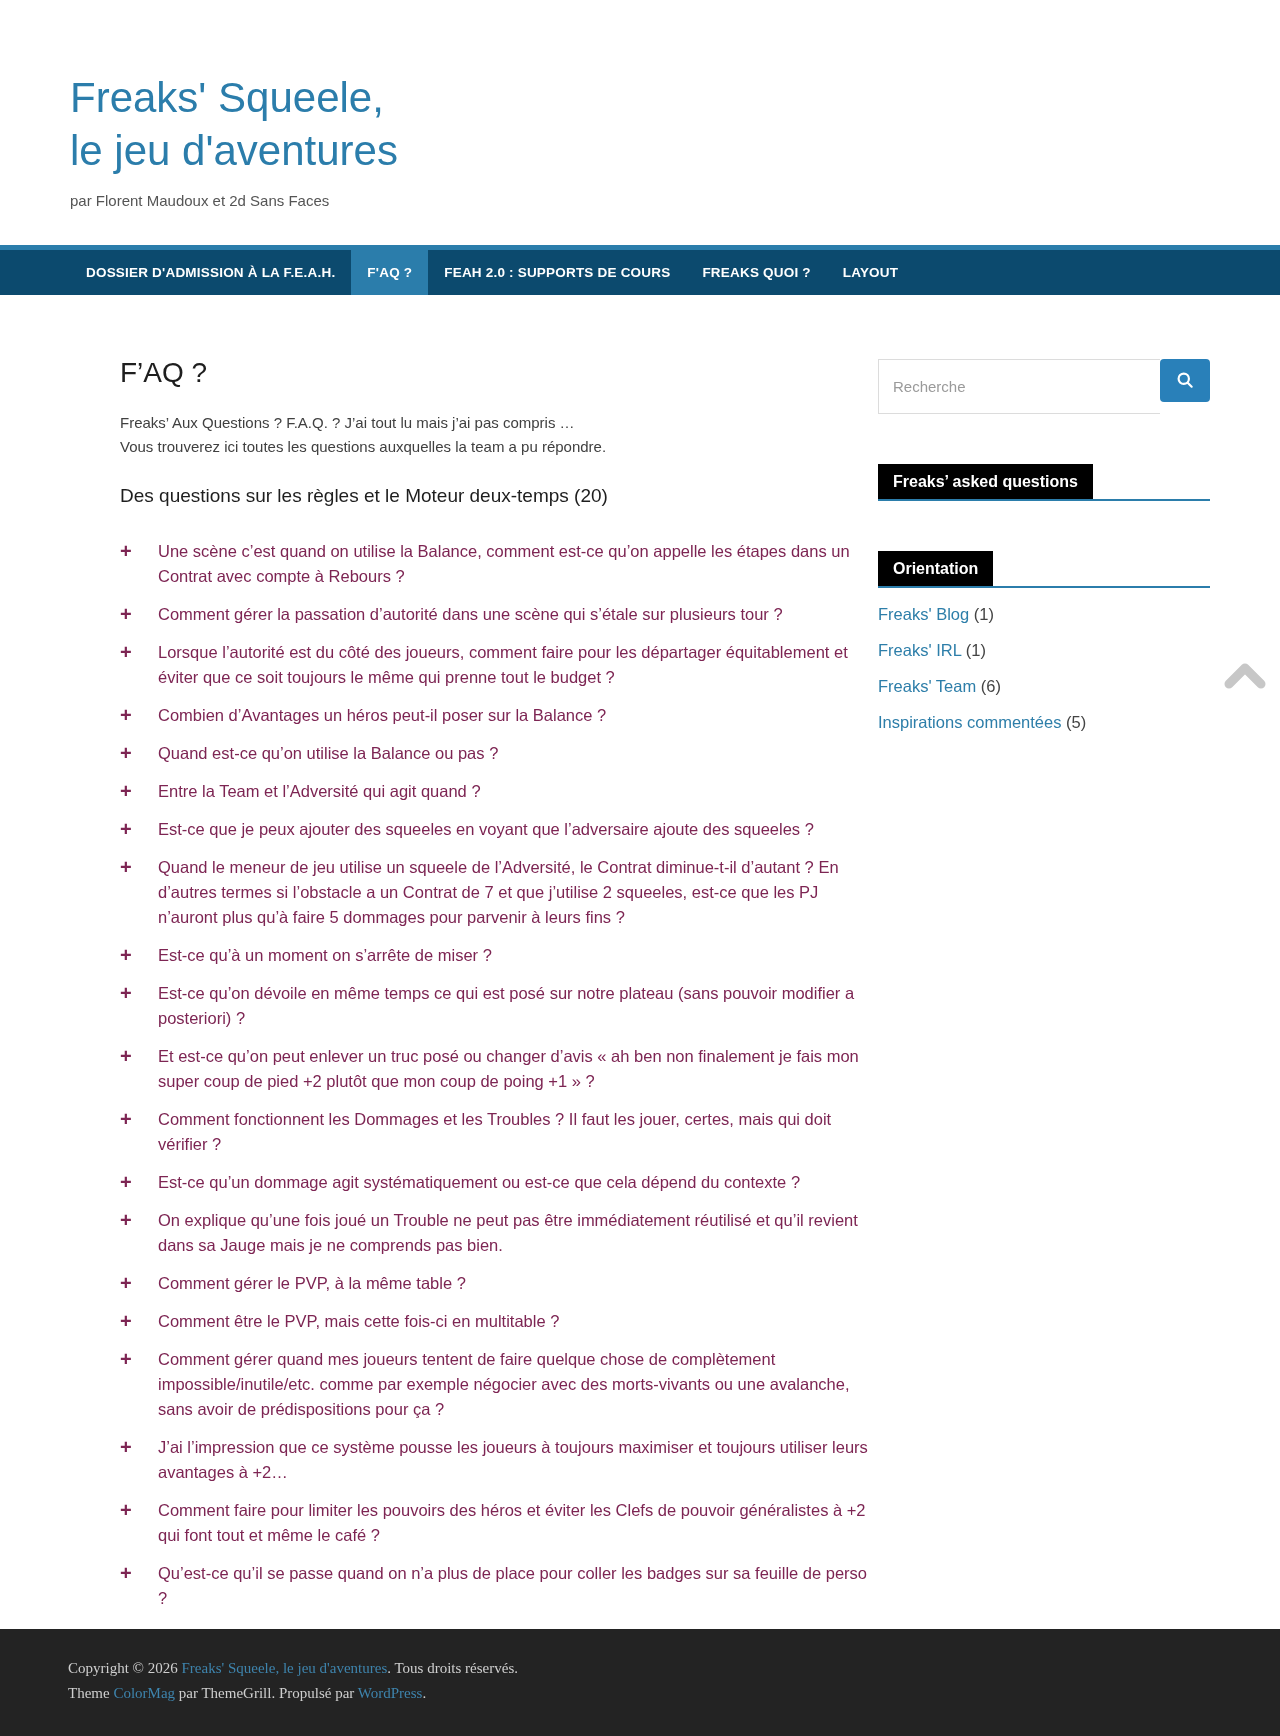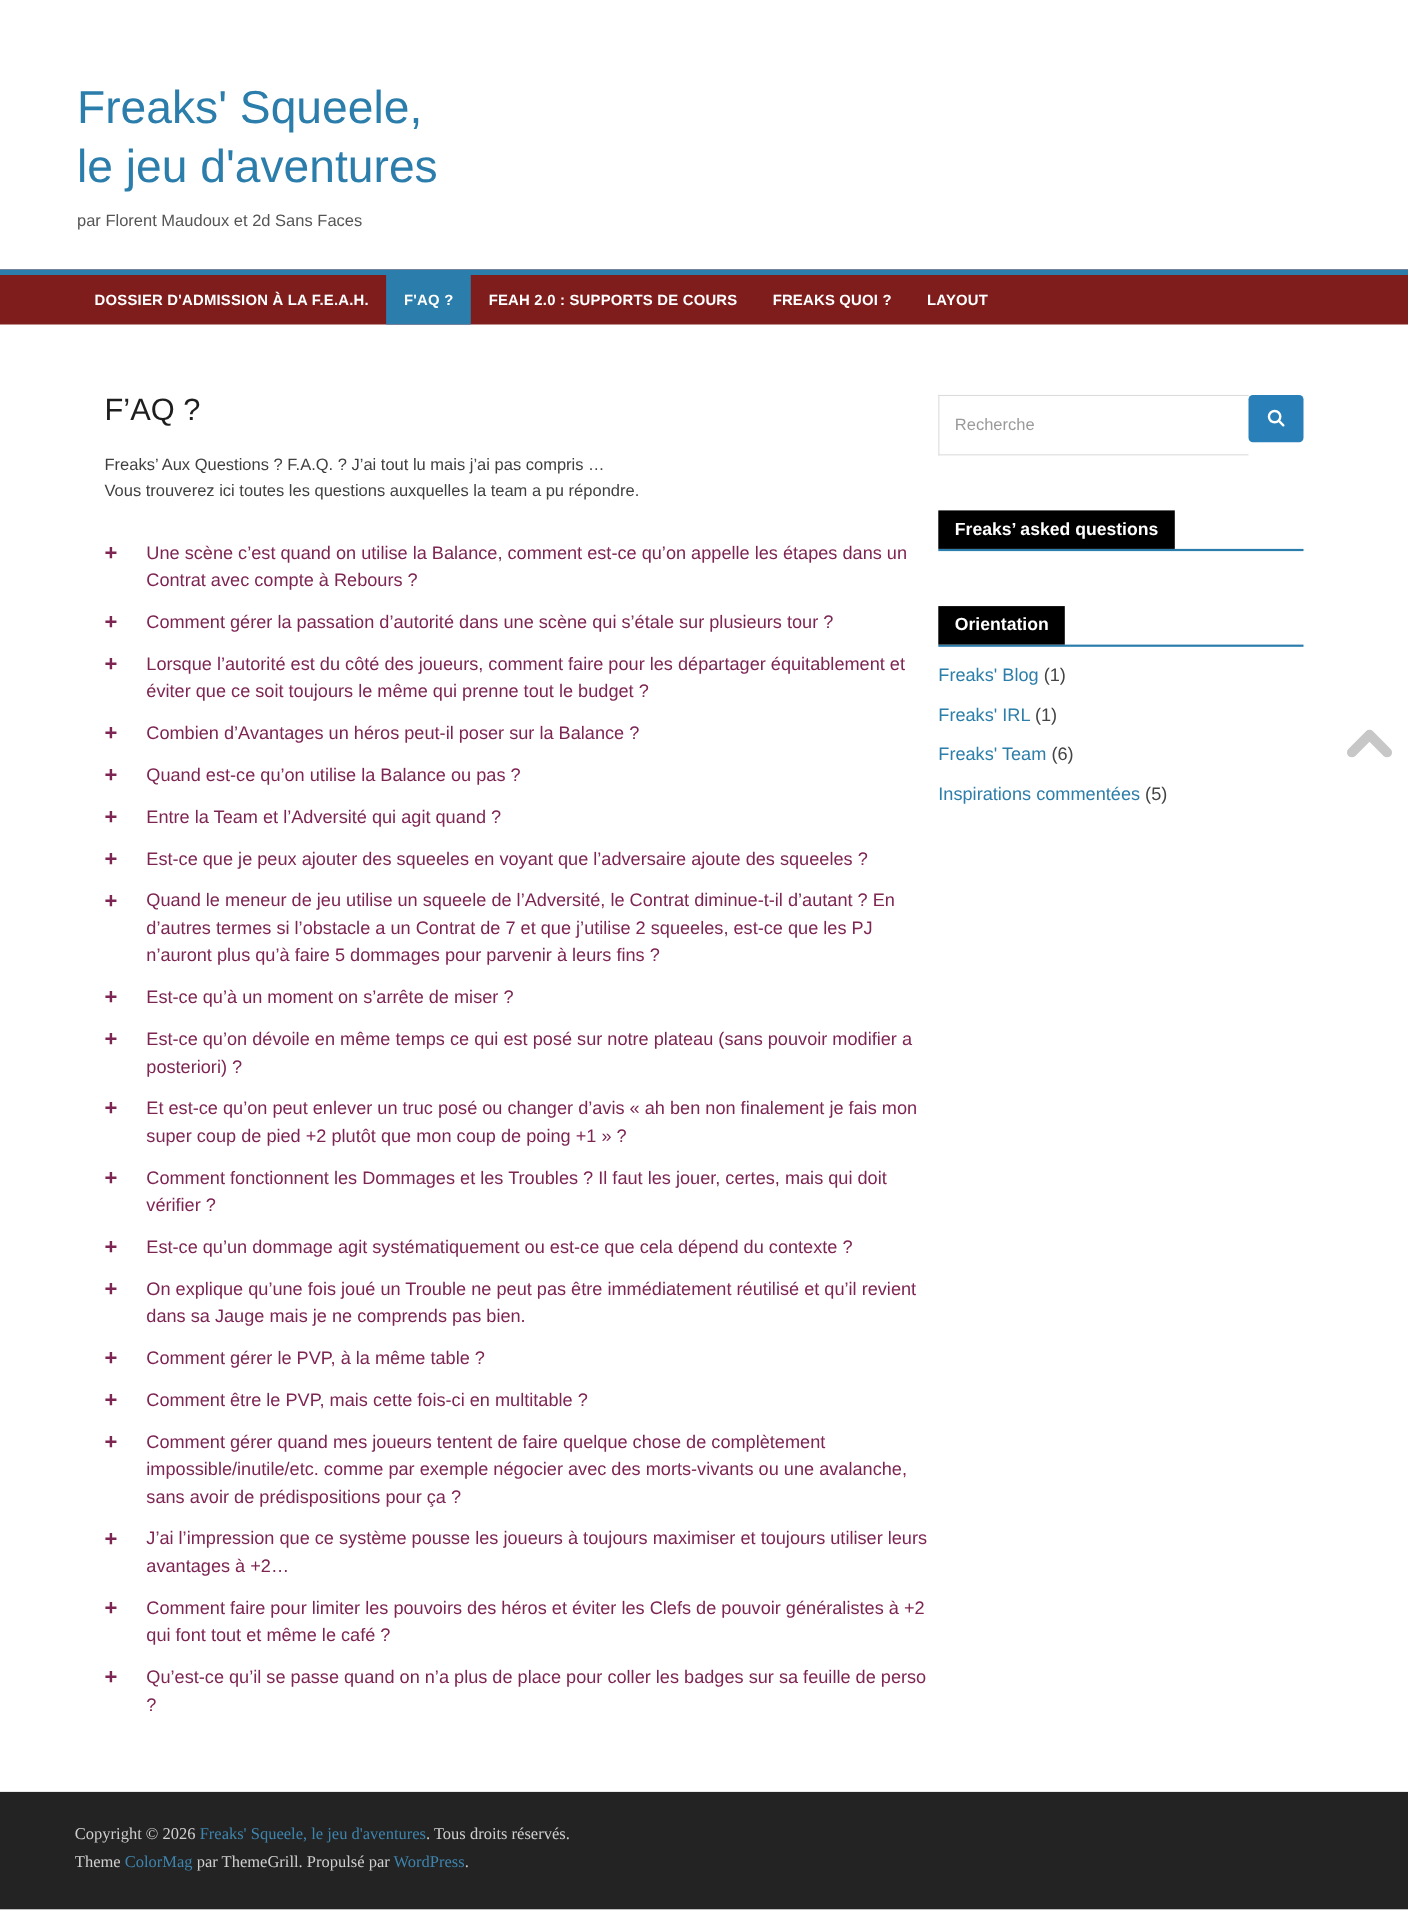--- a/index.html
+++ b/index.html
@@ -12,33 +12,33 @@
   .page { position:relative; width:1280px; height:1736px; display:flex; flex-direction:column; overflow:hidden; }
   .container { width:1140px; margin:0 auto; }
 
   
   .site-header { padding:40px 0 36px 0;margin-top:32px; }
   .site-title { font-size:42px; line-height:1.26; font-weight:400; color:#2b7dab; letter-spacing:0; }
   .site-title .line { display:block; }
   .site-tagline { margin-top:14px; font-size:15px; color:#555; }
 
   
-  .main-nav { background:#7f1d1d; border-top:5px solid #2b7dab; }
+  .main-nav { background:#0c4a6e; border-top:5px solid #2b7dab; }
   .main-nav .container { display:flex; align-items:stretch; padding-left:0; }
   .nav-item {
     display:flex; align-items:center;
     padding:0 16px; height:45px;
     color:#ffffff; font-size:13.5px; font-weight:bold;
     text-decoration:none; letter-spacing:0.2px; cursor:pointer;
   }
   .nav-item.active { background:#2b7dab; }
 
   
   .site-content { flex:1; }
-  .content-wrap { display:flex; justify-content:center; padding-top:48px; }
+  .content-wrap { display:flex; justify-content:flex-end; padding-top:48px; }
   .main-col { width:758px; }
   .sidebar { width:332px; }
 
   
   .page-title { font-size:28px; font-weight:400; color:#1e1e1e; margin:14px 0 22px 0; }
   .intro p { font-size:15px; line-height:24px; color:#404040; }
   .section-title { margin-top:26px; font-size:19px; font-weight:400; color:#1e1e1e; }
   .faq-list { margin-top:32px; list-style:none; }
   .faq-item { display:flex; margin-bottom:13px; }
   .faq-plus {
@@ -108,20 +108,21 @@
 
   <div class="site-content">
     <div class="container content-wrap">
 
       <main class="main-col">
         <h2 class="page-title">F’AQ ?</h2>
         <div class="intro">
           <p>Freaks’ Aux Questions ? F.A.Q. ? J’ai tout lu mais j’ai pas compris …</p>
           <p>Vous trouverez ici toutes les questions auxquelles la team a pu répondre.</p>
         </div>
+        <h3 class="section-title">Des questions sur les règles et le Moteur deux-temps (20)</h3>
 
         <ul class="faq-list">
 
             <li class="faq-item">
               <span class="faq-plus">+</span>
               <a class="faq-link">Une scène c’est quand on utilise la Balance, comment est-ce qu’on appelle les étapes dans un Contrat avec compte à Rebours ?</a>
             </li>
 
             <li class="faq-item">
               <span class="faq-plus">+</span>

